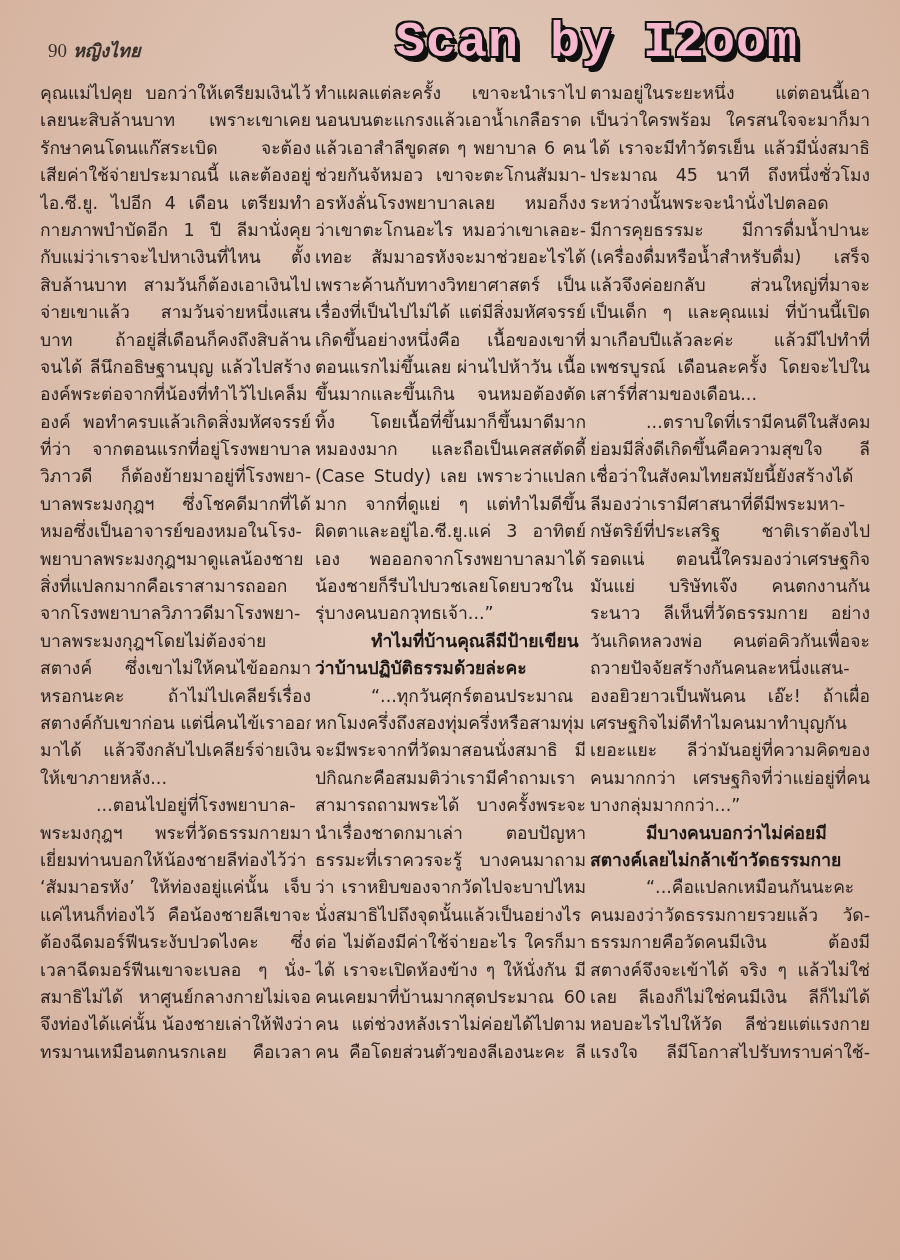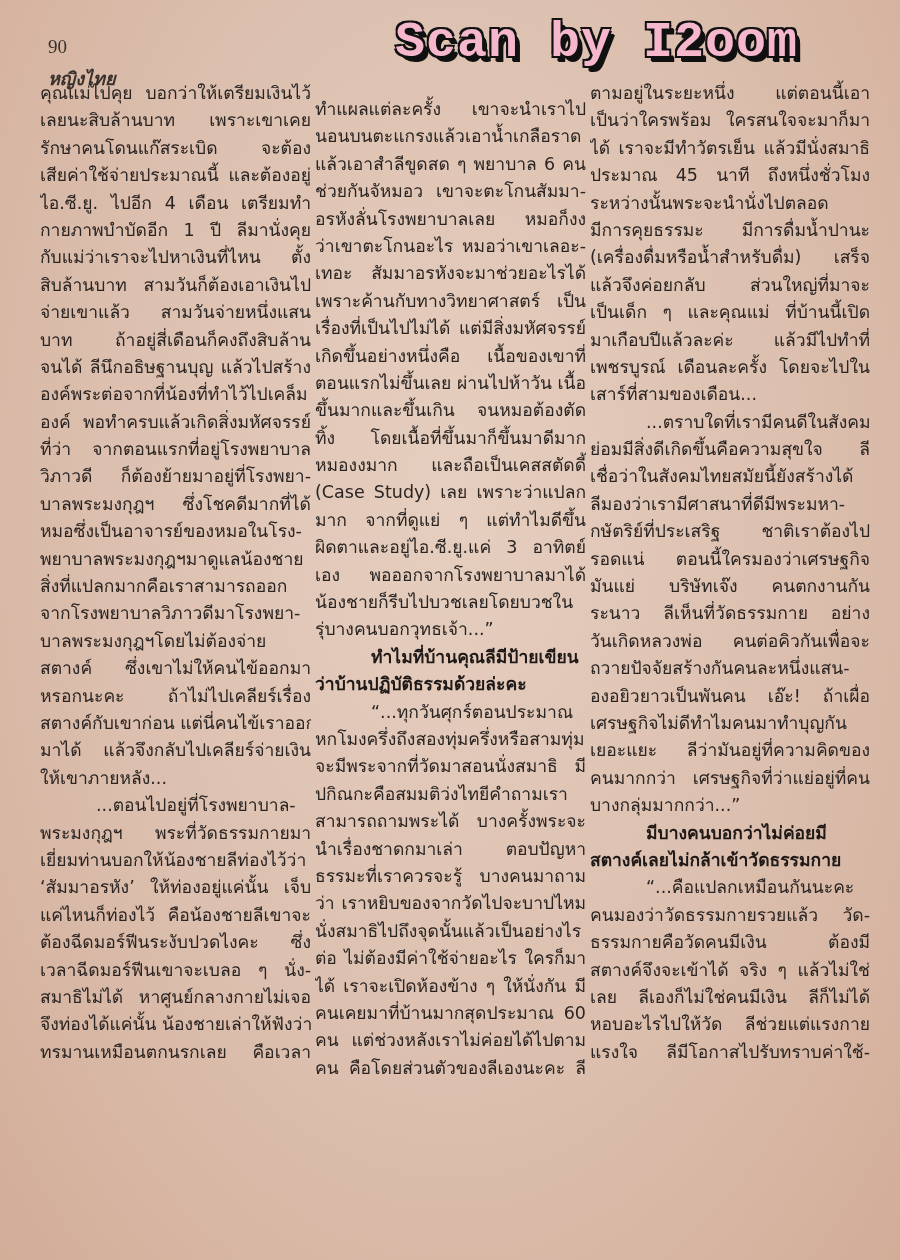--- a/index.html
+++ b/index.html
@@ -7,35 +7,35 @@
       width: 900px; height: 1260px; overflow: hidden;
       background: radial-gradient(ellipse at 50% 40%, #e6cfc0 0%, #dcbfae 55%, #d2ad98 100%);
       font-family: "DejaVu Sans", sans-serif;
       color: #2a2422;
       position: relative;
     }
     .page { position: absolute; inset: 0; }
     .folio {
       position: absolute; left: 48px; top: 36px;
       font-family: "Liberation Serif", serif; font-size: 19px; color: #3a302c;
-      display: flex; gap: 6px; align-items: baseline; flex-direction: column;
+      display: flex; gap: 6px; align-items: baseline;
     }
     .folio .mag { font-weight: bold; font-style: italic; font-family: "DejaVu Sans", sans-serif; font-size: 18px; text-align: right; }
     .watermark {
       position: absolute; left: 395px; top: 14px;
       font-family: Liberation Mono, monospace; font-weight: bold; font-size: 50px;
       color: #f4b7cb; letter-spacing: 1px;
       text-shadow:
         -2px -2px 0 #111, 2px -2px 0 #111, -2px 2px 0 #111, 2px 2px 0 #111,
         4px 5px 0 #111, 5px 6px 0 #111;
     }
     .columns { position: absolute; top: 80px; left: 40px; width: 830px; display: flex; gap: 4px; }
     .col { flex: 1; }
     .col:nth-child(1) { width: 268px; }
-    .col:nth-child(2) { width: 268px; margin-top: 16px; }
+    .col:nth-child(2) { width: 268px; }
     .col:nth-child(3) { width: 280px; }
     .line {
       font-size: 17.5px; line-height: 27.4px; height: 27.4px;
       white-space: nowrap; overflow: hidden;
       text-align: justify; text-align-last: justify;
       color: #2a2422;
     }
     .line.last { text-align-last: left; }
     .line.indent { padding-left: 56px; }
     .line.bold { font-weight: bold; color: #1e1816; }
@@ -108,21 +108,21 @@
         <div class="line ">มาก จากที่ดูแย่ ๆ แต่ทำไมดีขึ้น</div>
         <div class="line ">ผิดตาและอยู่ไอ.ซี.ยู.แค่ 3 อาทิตย์</div>
         <div class="line ">เอง พอออกจากโรงพยาบาลมาได้</div>
         <div class="line ">น้องชายก็รีบไปบวชเลยโดยบวชใน</div>
         <div class="line last">รุ่บางคนบอกวุทธเจ้า...”</div>
         <div class="line indent bold">ทำไมที่บ้านคุณลีมีป้ายเขียน</div>
         <div class="line bold last">ว่าบ้านปฏิบัติธรรมด้วยล่ะคะ</div>
         <div class="line indent">“...ทุกวันศุกร์ตอนประมาณ</div>
         <div class="line ">หกโมงครึ่งถึงสองทุ่มครึ่งหรือสามทุ่ม</div>
         <div class="line ">จะมีพระจากที่วัดมาสอนนั่งสมาธิ มี</div>
-        <div class="line ">ปกิณกะคือสมมติว่งไทยีคำถามเรา</div>
+        <div class="line ">ปกิณกะคือสมมติว่าเรามีคำถามเรา</div>
         <div class="line ">สามารถถามพระได้ บางครั้งพระจะ</div>
         <div class="line ">นำเรื่องชาดกมาเล่า ตอบปัญหา</div>
         <div class="line ">ธรรมะที่เราควรจะรู้ บางคนมาถาม</div>
         <div class="line ">ว่า เราหยิบของจากวัดไปจะบาปไหม</div>
         <div class="line ">นั่งสมาธิไปถึงจุดนั้นแล้วเป็นอย่างไร</div>
         <div class="line ">ต่อ ไม่ต้องมีค่าใช้จ่ายอะไร ใครก็มา</div>
         <div class="line ">ได้ เราจะเปิดห้องข้าง ๆ ให้นั่งกัน มี</div>
         <div class="line ">คนเคยมาที่บ้านมากสุดประมาณ 60</div>
         <div class="line ">คน แต่ช่วงหลังเราไม่ค่อยได้ไปตาม</div>
         <div class="line ">คน คือโดยส่วนตัวของลีเองนะคะ ลี</div>

